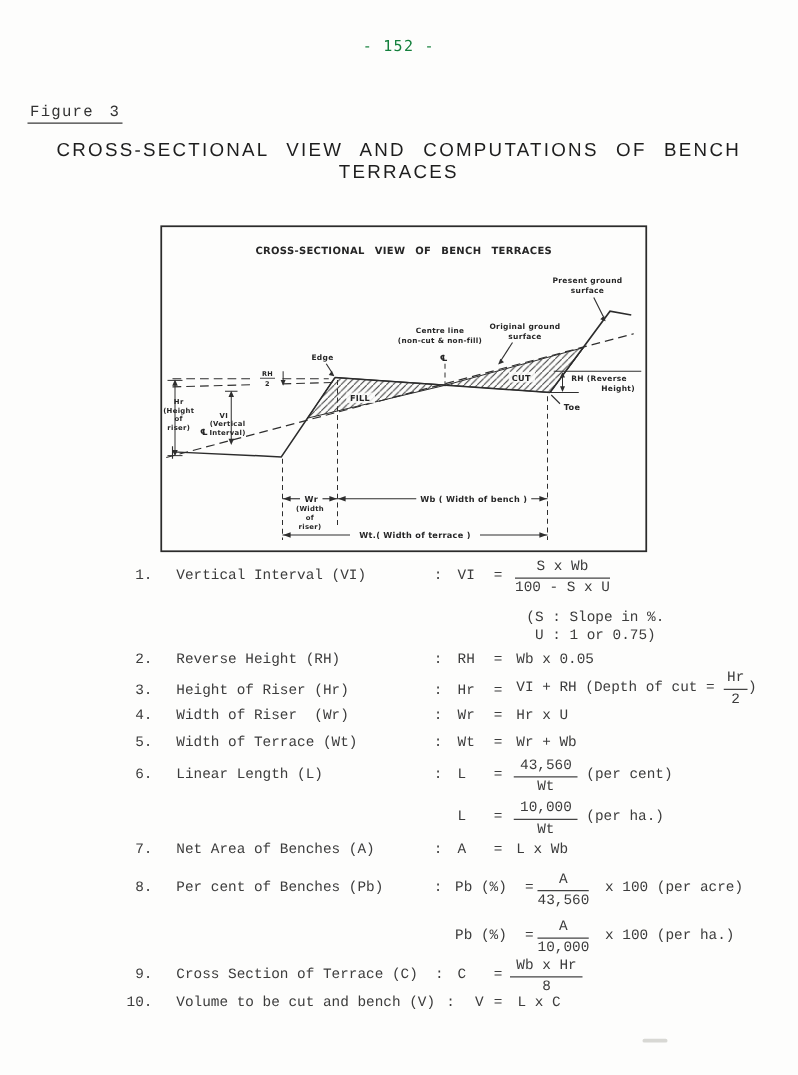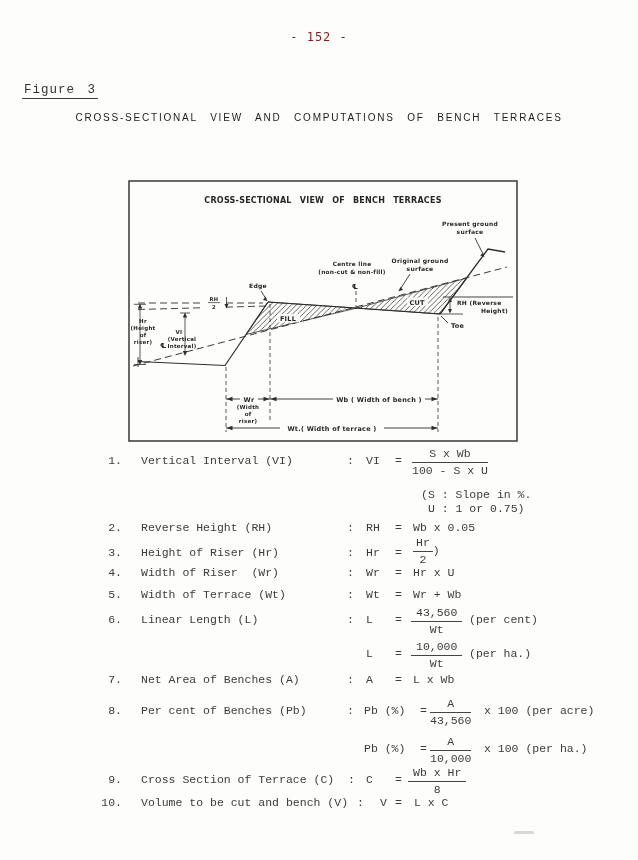--- a/index.html
+++ b/index.html
@@ -1,26 +1,26 @@
 <!DOCTYPE html>
 <html><head>
 <meta charset="utf-8">
 <style>
   html,body{margin:0;padding:0;}
   body{width:638px;height:860px;position:relative;background:#fdfdfc;overflow:hidden;
        font-family:"Liberation Mono",monospace;color:#3a3a3a;}
   .abs{position:absolute;}
   
   .pageno{top:30px;left:0;width:638px;text-align:center;
-          font-family:"DejaVu Sans Mono",monospace;font-size:12px;letter-spacing:1px;color:#7f1d1d;}
+          font-family:"DejaVu Sans Mono",monospace;font-size:12px;letter-spacing:1px;color:#15803d;}
   .figlabel-wrap{top:80px;left:22px;width:616px;text-align:left;}
   .figlabel{display:inline-block;border-bottom:1.2px solid #3a3a3a;padding:0 2px 1px 2px;
             font-size:12.5px;letter-spacing:1px;word-spacing:4px;color:#333;}
   .maintitle{top:112px;left:0;width:638px;text-align:center;
-             font-family:"Liberation Sans","DejaVu Sans",sans-serif;font-size:10px;
+             font-family:"Liberation Sans","DejaVu Sans",sans-serif;font-size:15px;
              letter-spacing:1.8px;word-spacing:8px;color:#1d1d1d;}
   
   .figsvg{top:178px;left:127px;}
   .svgtxt{font-family:"DejaVu Sans",sans-serif;font-weight:bold;fill:#262626;letter-spacing:.25px;}
   
   .frow{position:absolute;left:0;width:638px;font-size:11.5px;line-height:14px;color:#3c3c3c;}
   .frow > span{position:absolute;white-space:pre;top:0;}
   .c-num{left:85px;width:37px;text-align:right;}
   .c-label{left:141px;}
   .c-colon{left:347px;}
@@ -175,21 +175,21 @@
   <span class="c-expr">Wb x 0.05</span>
 </div>
 
 <div class="frow" style="top:539px">
   <span class="c-num" style="top:7px">3.</span>
   <span class="c-label" style="top:7px">Height of Riser (Hr)</span>
   <span class="c-colon" style="top:7px">:</span>
   <span class="c-sym" style="top:7px">Hr</span>
   <span class="c-eq" style="top:7px">=</span>
   <span class="c-expr cflex">
-    <span class="frac" style="position:static"><span class="fn" style="padding:0 3px 1px 3px">Hr</span><span class="fd">2</span></span><span class="t">)</span>
+    <span class="t">VI + RH (Depth of cut = </span><span class="frac" style="position:static"><span class="fn" style="padding:0 3px 1px 3px">Hr</span><span class="fd">2</span></span><span class="t">)</span>
   </span>
 </div>
 
 <div class="frow" style="top:566px">
   <span class="c-num">4.</span>
   <span class="c-label">Width of Riser  (Wr)</span>
   <span class="c-colon">:</span>
   <span class="c-sym">Wr</span>
   <span class="c-eq">=</span>
   <span class="c-expr">Hr x U</span>

